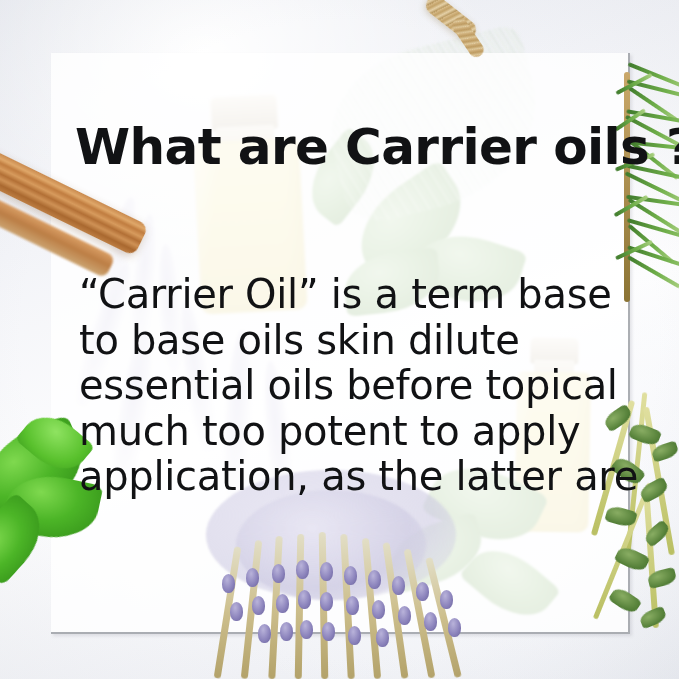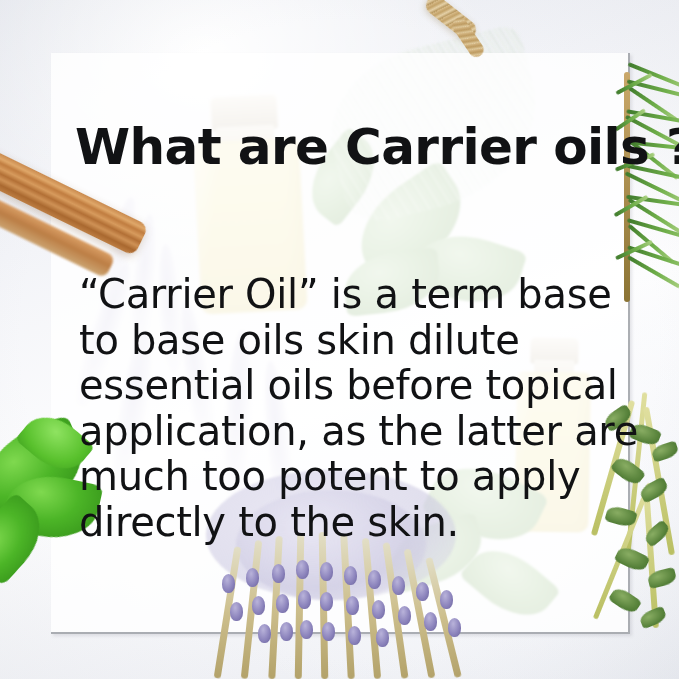--- a/index.html
+++ b/index.html
@@ -415,19 +415,18 @@
     <div class="lav-bud" style="left:252px;top:148px;"></div>
   </div>
 
   <div class="text-layer">
     <h1 class="title">What are Carrier oils ?</h1>
 
     <div class="body-copy">
       <span class="ln">“Carrier Oil” is a term base</span>
       <span class="ln">to base oils skin dilute</span>
       <span class="ln">essential oils before topical</span>
+      <span class="ln">much too potent to apply</span>
       <span class="ln">application, as the latter are</span>
-      <span class="ln">much too potent to apply</span>
-      <span class="ln">directly to the skin.</span>
     </div>
   </div>
 
 </div>
 
 </body></html>

